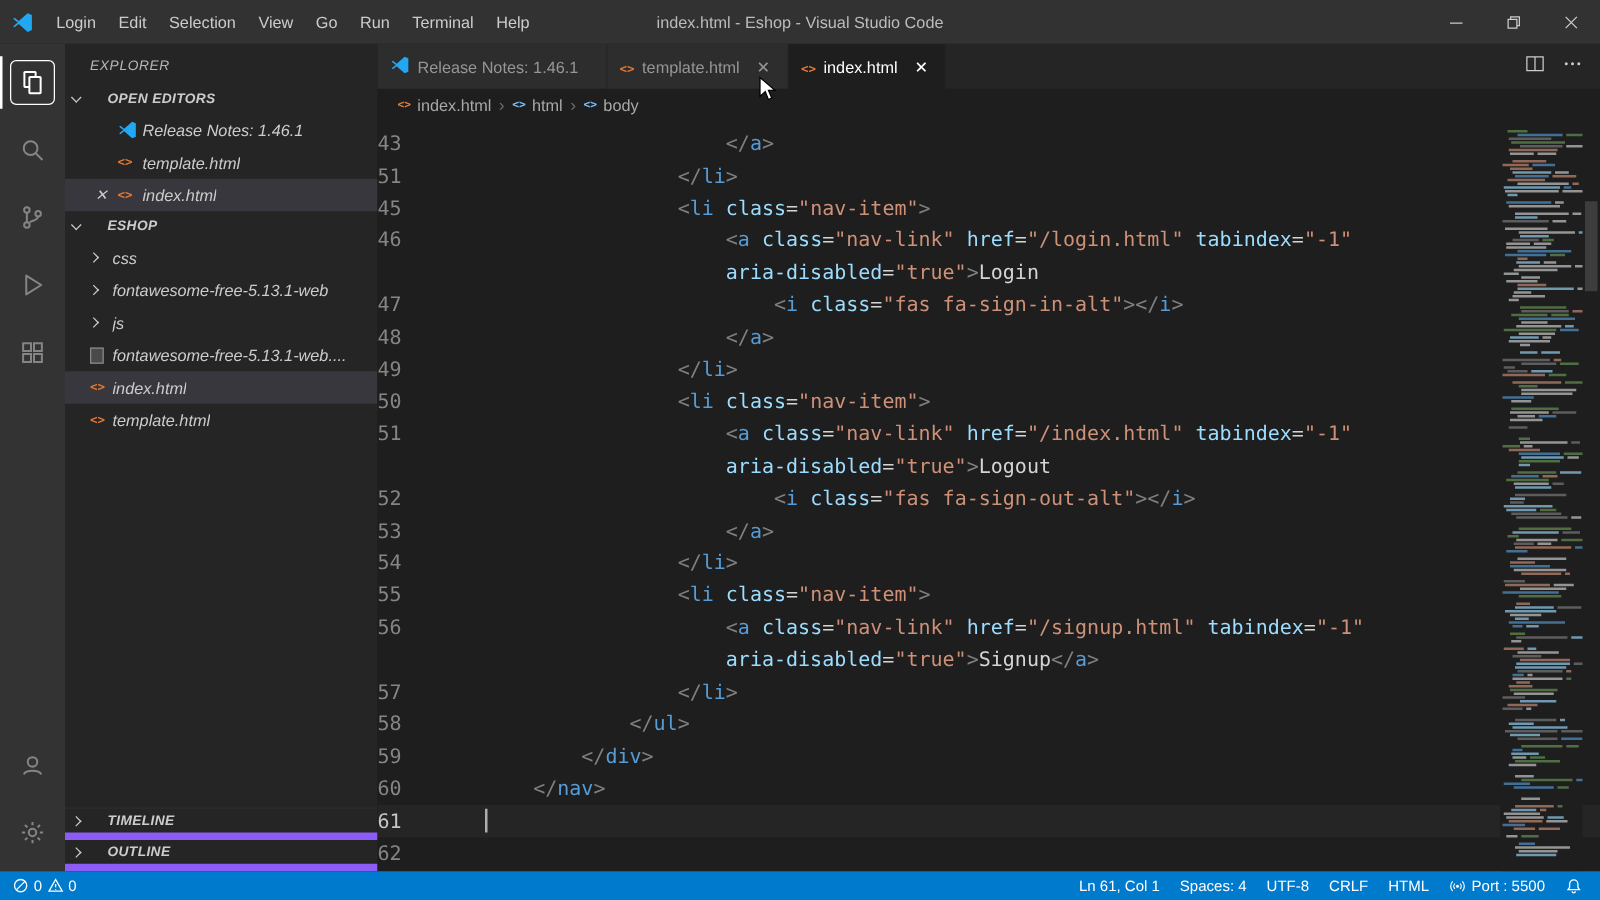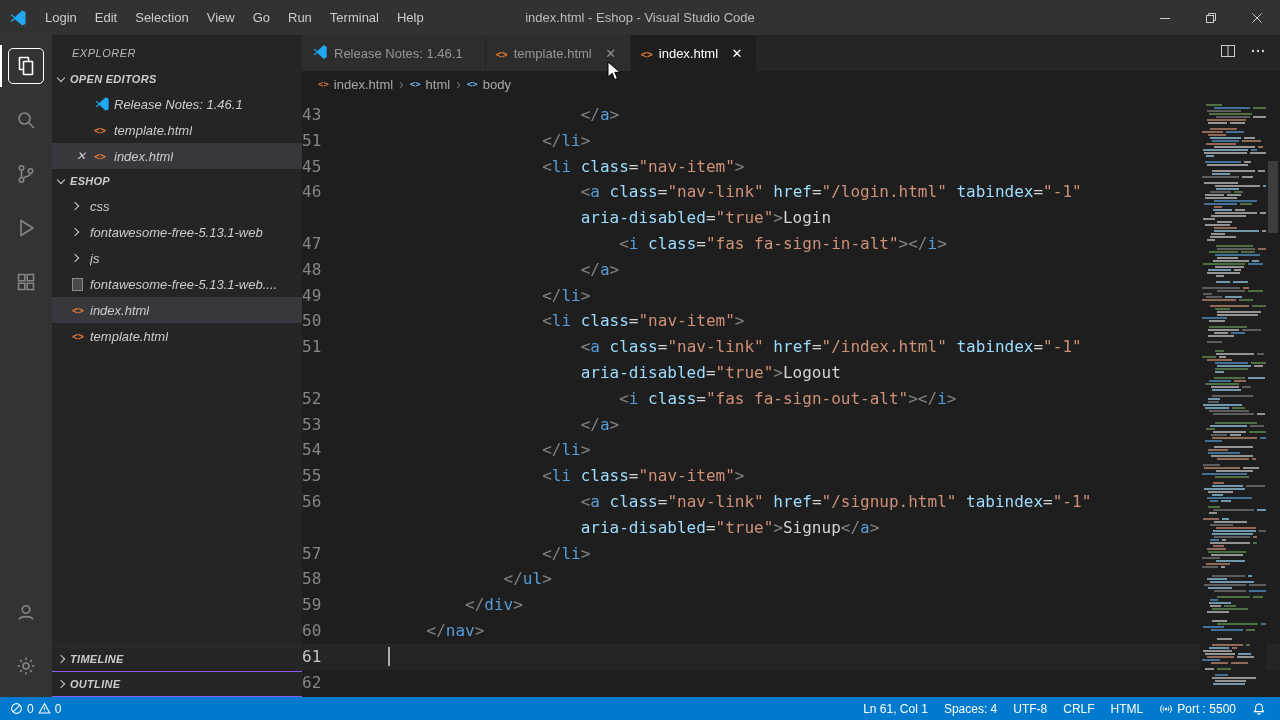--- a/index.html
+++ b/index.html
@@ -26,37 +26,37 @@
   .ab-bottom{margin-top:auto;padding-bottom:4px;}
   .ab-item{width:52px;height:54px;display:flex;align-items:center;justify-content:center;color:#858585;position:relative;}
   .ab-item .icon-wrap{padding:5px;border:1px solid transparent;border-radius:5px;display:flex;}
   .ab-item.active{color:#ffffff;}
   .ab-item.active::before{content:'';position:absolute;left:0;top:6px;bottom:6px;width:2px;background:#ffffff;}
   .ab-item.active .icon-wrap{border-color:#ffffff;}
 
   
   .sidebar{width:250px;background:#252526;display:flex;flex-direction:column;flex:none;min-height:0;font-style:italic;}
   .sb-title{padding:12px 0 8px 20px;font-size:11px;letter-spacing:.5px;color:#b8b8b8;}
-  .sec-header{height:24px;display:flex;align-items:center;gap:6px;padding-left:6px;font-size:11px;font-weight:bold;color:#cccccc;letter-spacing:.3px;cursor:default;flex:none;}
+  .sec-header{height:24px;display:flex;align-items:center;gap:22px;padding-left:6px;font-size:11px;font-weight:bold;color:#cccccc;letter-spacing:.3px;cursor:default;flex:none;}
   .section.grow{flex:1;min-height:0;overflow:hidden;display:flex;flex-direction:column;}
   .chev{width:6px;height:6px;border-right:1.4px solid #cccccc;border-bottom:1.4px solid #cccccc;display:inline-block;flex:none;}
   .chev.down{transform:rotate(45deg);margin-top:-3px;}
   .chev.right{transform:rotate(-45deg);}
   .sb-row{height:26px;display:flex;align-items:center;color:#cccccc;font-size:13px;cursor:default;white-space:nowrap;}
   .sb-row.sel{background:#37373d;}
   .oe-row{padding-left:24px;}
   .close-slot{width:18px;flex:none;font-size:12px;color:#cccccc;text-align:left;}
   .ico-slot{width:20px;flex:none;display:flex;align-items:center;}
   .fs-row{padding-left:20px;}
   .fs-slot{width:18px;flex:none;display:flex;align-items:center;}
   .fi-html{color:#e37933;font-weight:bold;font-size:10px;font-family:"DejaVu Sans Mono",monospace;}
   .fi-zip{width:11px;height:13px;border:1px solid #8a8a8a;background:#4a4a4a;display:inline-block;}
   .sb-label{overflow:hidden;text-overflow:ellipsis;}
   .bottom-secs{margin-top:auto;flex:none;border-top:1px solid #2d2d2e;}
-  .bottom-secs .sec-header{border-bottom:1px solid #8b5cf6;height:25px;}
+  .bottom-secs .sec-header{border-bottom:6px solid #8b5cf6;height:25px;}
 
   
   .editor-col{flex:1;display:flex;flex-direction:column;min-width:0;background:#1e1e1e;}
   .tabbar{height:36px;background:#252526;display:flex;align-items:stretch;flex:none;}
   .tab{display:flex;align-items:center;gap:6px;padding:0 10px;background:#2d2d2d;color:#969696;font-size:13px;border-right:1px solid #252526;cursor:default;white-space:nowrap;}
   .tab.active{background:#1e1e1e;color:#ffffff;}
   .tclose{margin-left:4px;width:18px;text-align:center;font-size:13px;border-radius:3px;}
   .tclose-spacer{width:6px;}
   .editor-actions{margin-left:auto;display:flex;align-items:center;gap:14px;padding-right:14px;color:#cccccc;}
 

